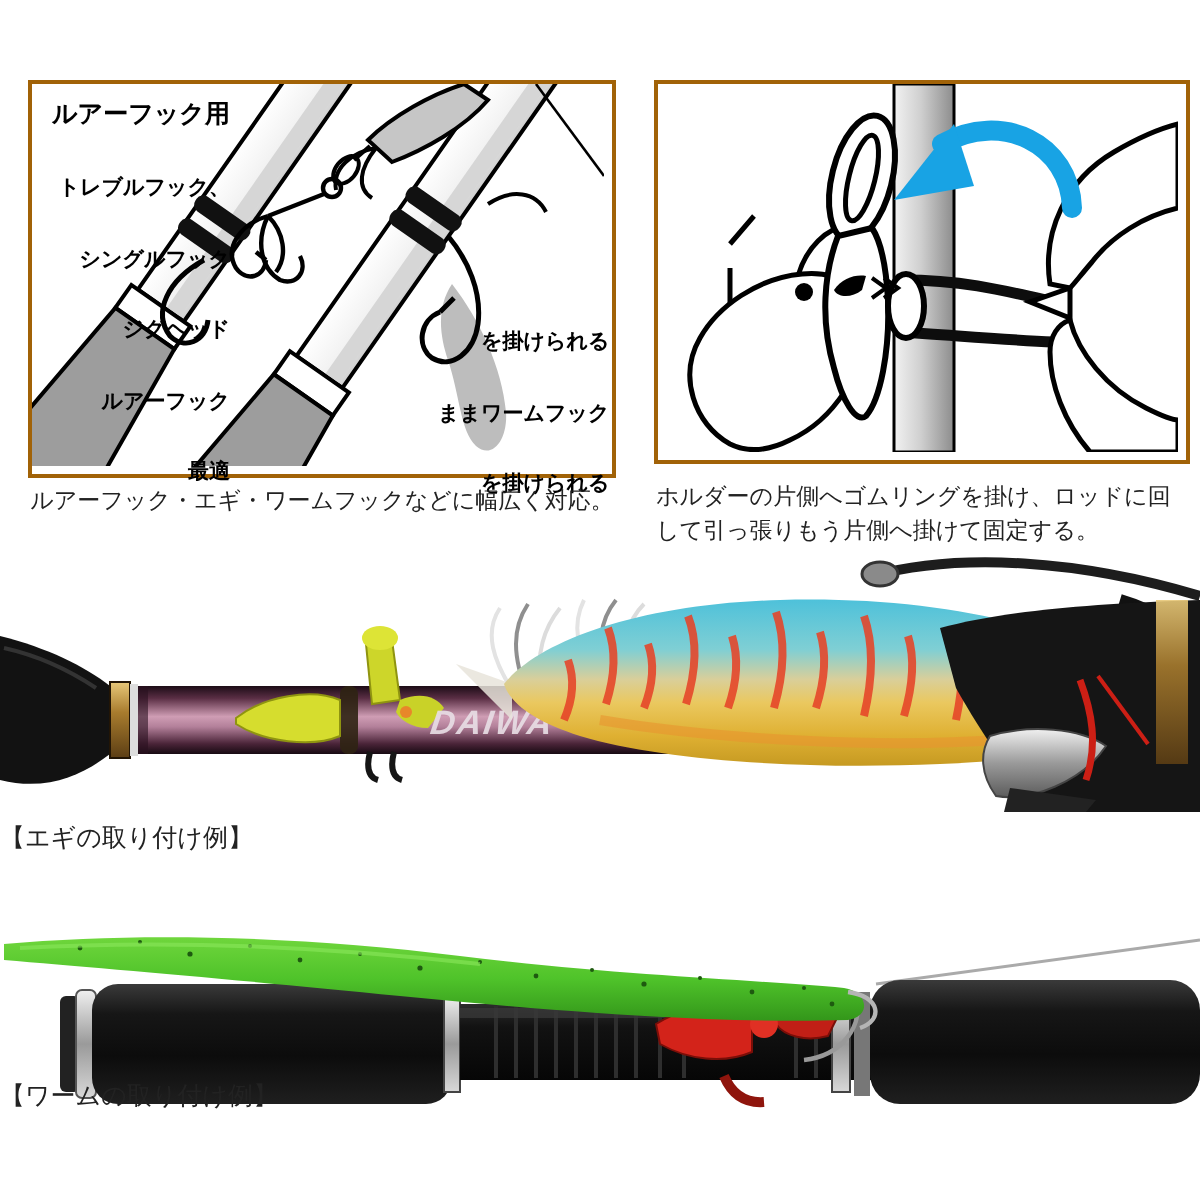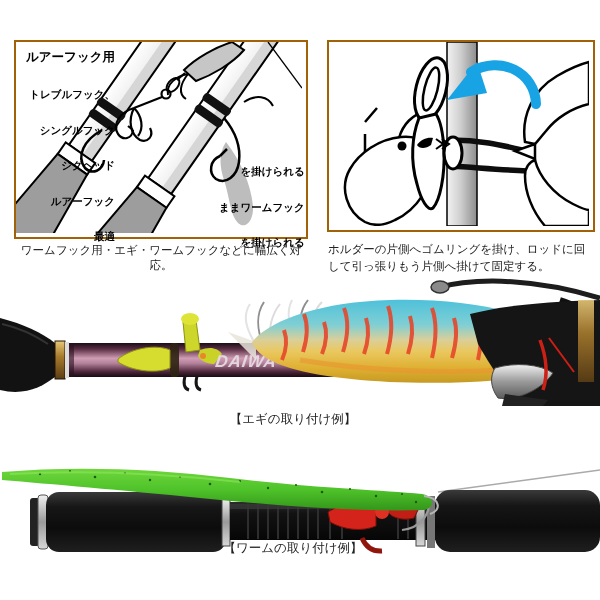--- a/index.html
+++ b/index.html
@@ -11,21 +11,21 @@
   .box-right{left:327px;top:40px;width:264px;height:188px;}
   .box svg{position:absolute;left:0;top:0;}
   .lbl{position:absolute;color:#000;}
   .lbl .t{font-size:12.5px;font-weight:bold;margin-bottom:3px;}
   .lbl .b{font-size:10.5px;font-weight:bold;line-height:13.5px;margin-top:22px;}
   .lbl-lure{left:10px;top:7px;}
   .lbl-worm{left:203px;top:101px;}
   .cap{position:absolute;color:#222;}
   .cap-left{left:14px;top:243px;width:294px;text-align:center;font-size:11.5px;}
   .cap-right{left:328px;top:241px;width:268px;font-size:11.5px;line-height:1.5;}
-  .cap-photo{left:0;width:586px;text-align:center;font-size:12.5px;color:#222;}
+  .cap-photo{left:0;width:586px;font-size:12.5px;color:#222;}
   .cap-egi{top:411px;}
   .cap-worm{top:540px;font-family:Liberation Mono, monospace;}
   .photo{position:absolute;left:0;}
   .photo-egi{top:272px;}
   .photo-worm{top:440px;}
 </style>
 </head>
 <body>
 
 <div class="page">
@@ -139,21 +139,21 @@
         <path d="M206,102 L186,109 L206,117 Z" fill="#fff" stroke="#000" stroke-width="2.5"></path>
       </g>
 
       <g>
         <path d="M207,62 C206,30 172,13 142,30" fill="none" stroke="#18a3e4" stroke-width="10" stroke-linecap="round"></path>
         <polygon points="118,58 148,20 158,51" fill="#18a3e4"></polygon>
       </g>
     </svg>
   </div>
 
-  <div class="cap cap-left">ワームフック用・エギ・ワームフックなどに幅広く対応。</div>
+  <div class="cap cap-left">ルアーフック・エギ・ワームフックなどに幅広く対応。</div>
   <div class="cap cap-right">ホルダーの片側へゴムリングを掛け、ロッドに回して引っ張りもう片側へ掛けて固定する。</div>
 
   <svg class="photo photo-egi" width="600" height="134" viewBox="0 0 600 134">
     <defs>
       <linearGradient id="gPurple" x1="0" y1="0" x2="0" y2="1">
         <stop offset="0" stop-color="#1c0c16"></stop>
           <stop offset="0.18" stop-color="#5a2e44"></stop>
           <stop offset="0.45" stop-color="#cf9db4"></stop>
           <stop offset="0.6" stop-color="#b3809a"></stop>
           <stop offset="0.85" stop-color="#4a2438"></stop>

